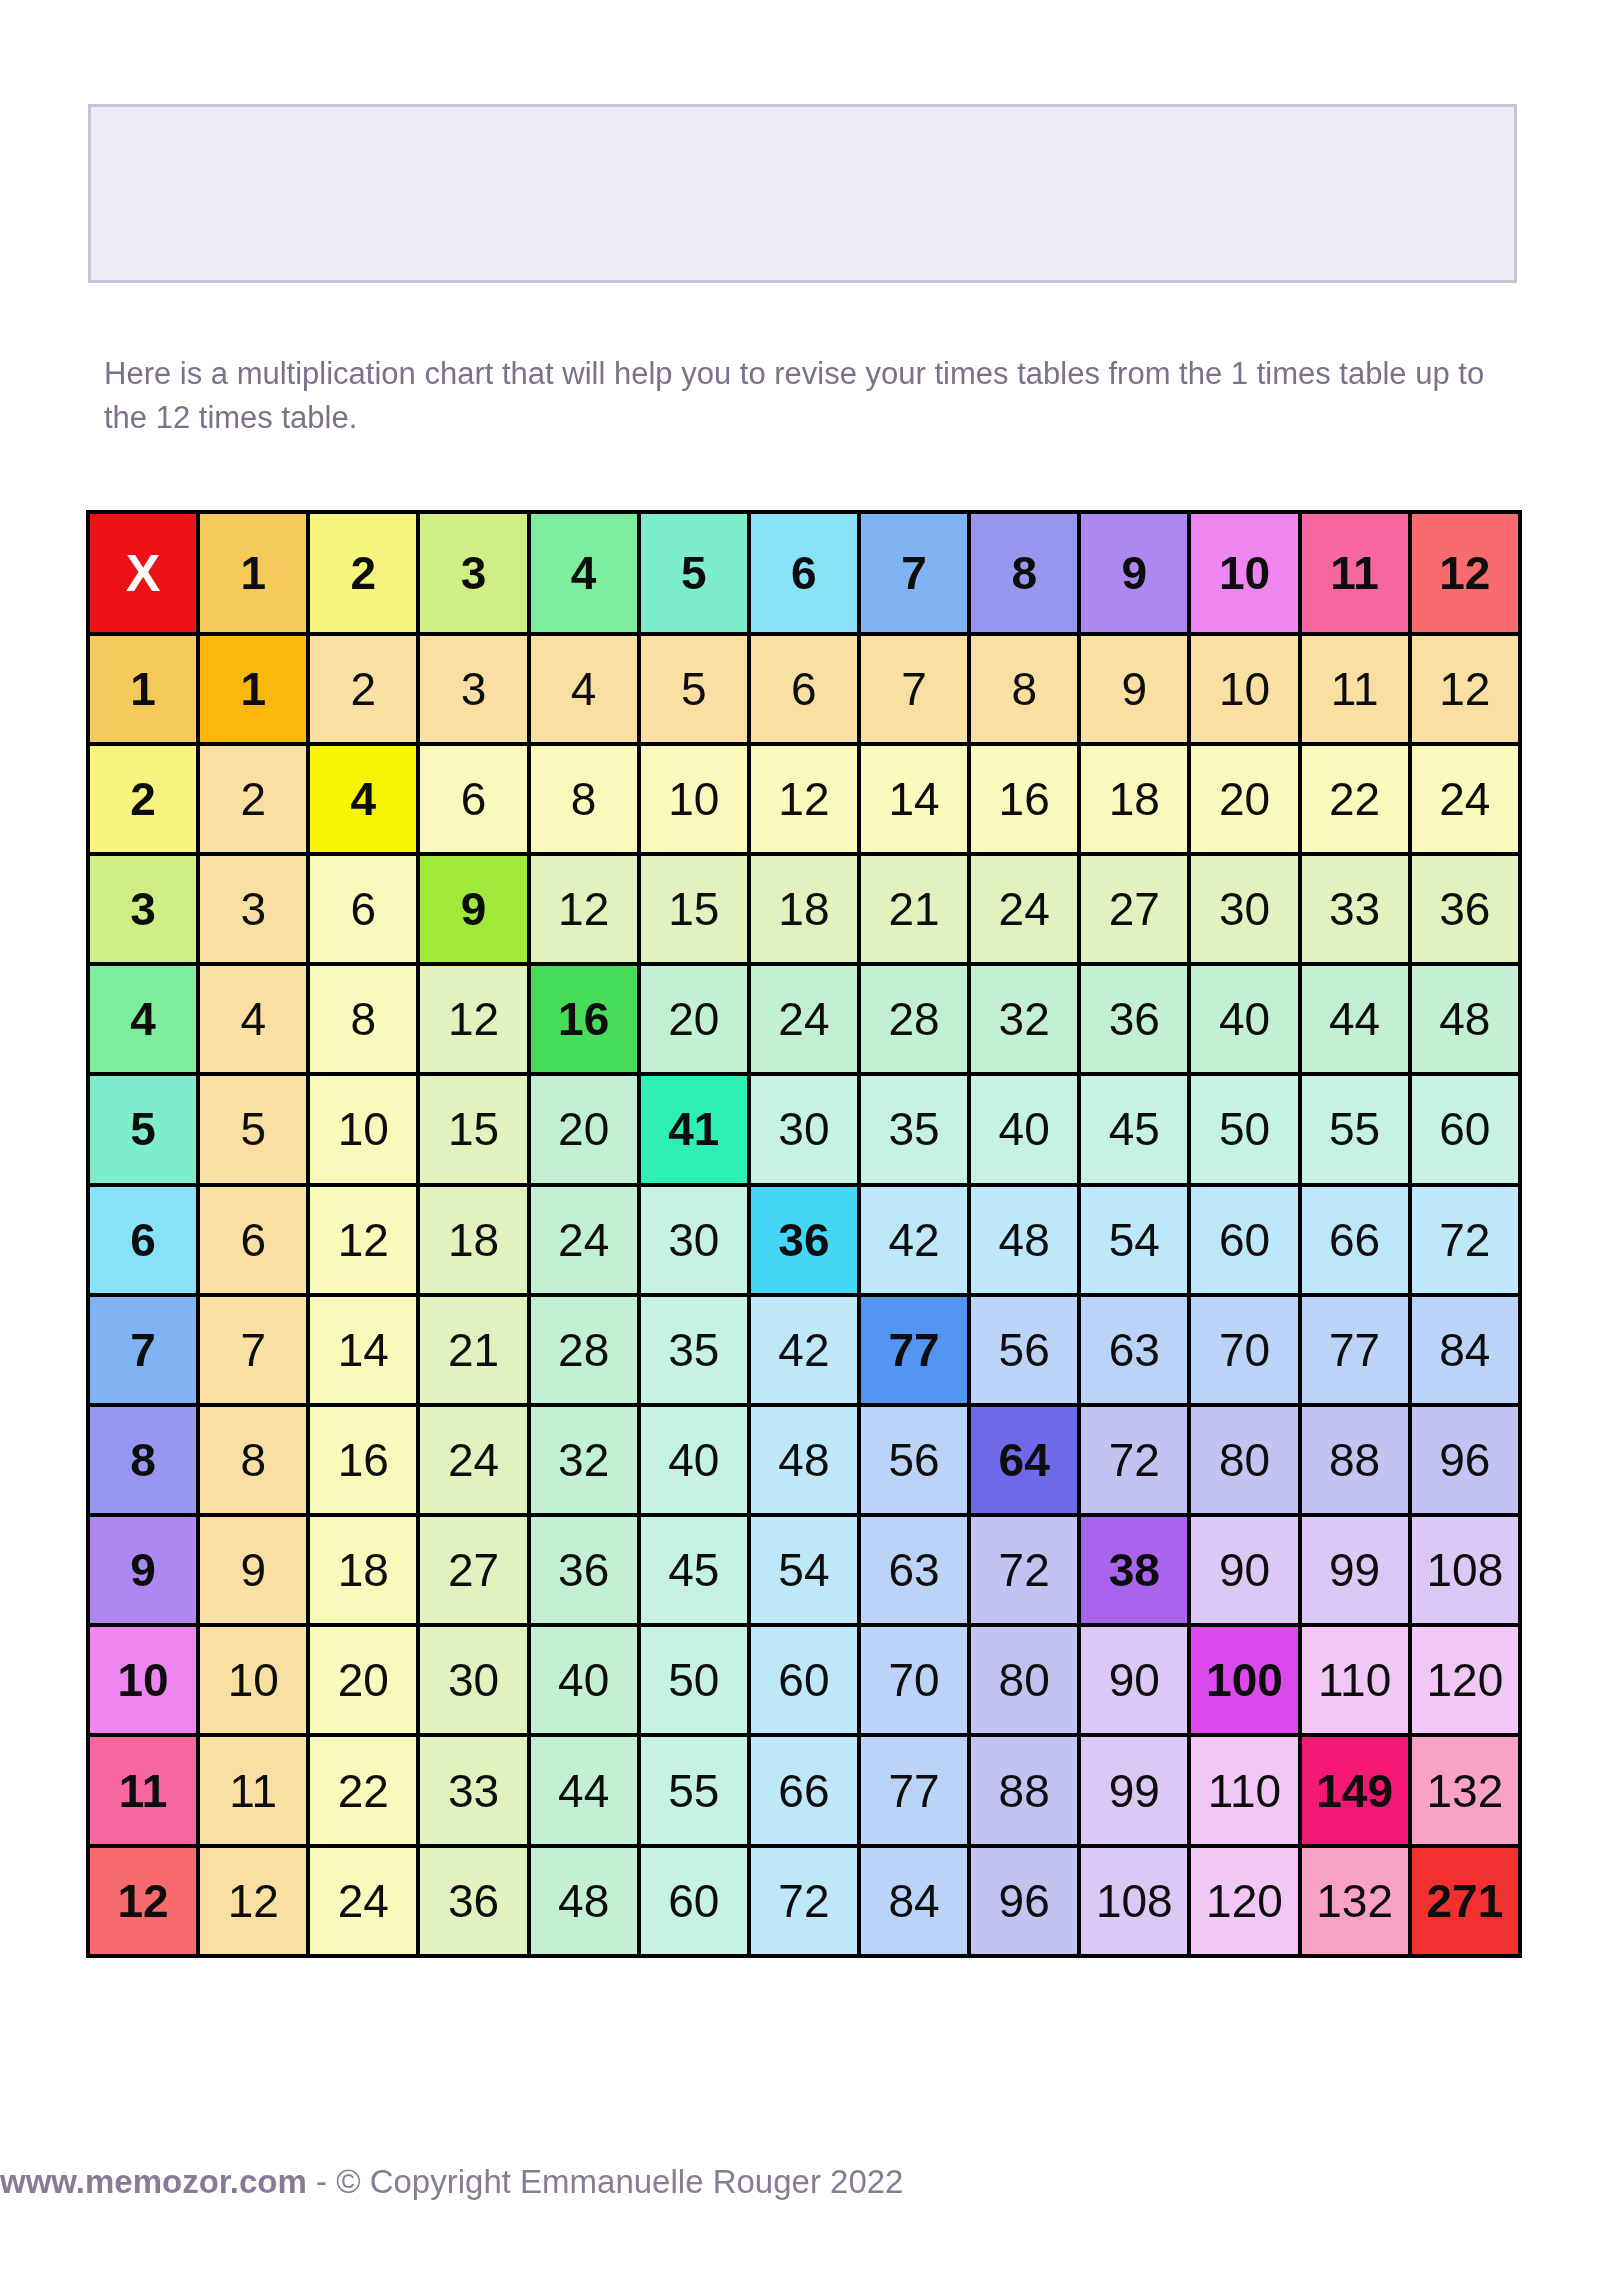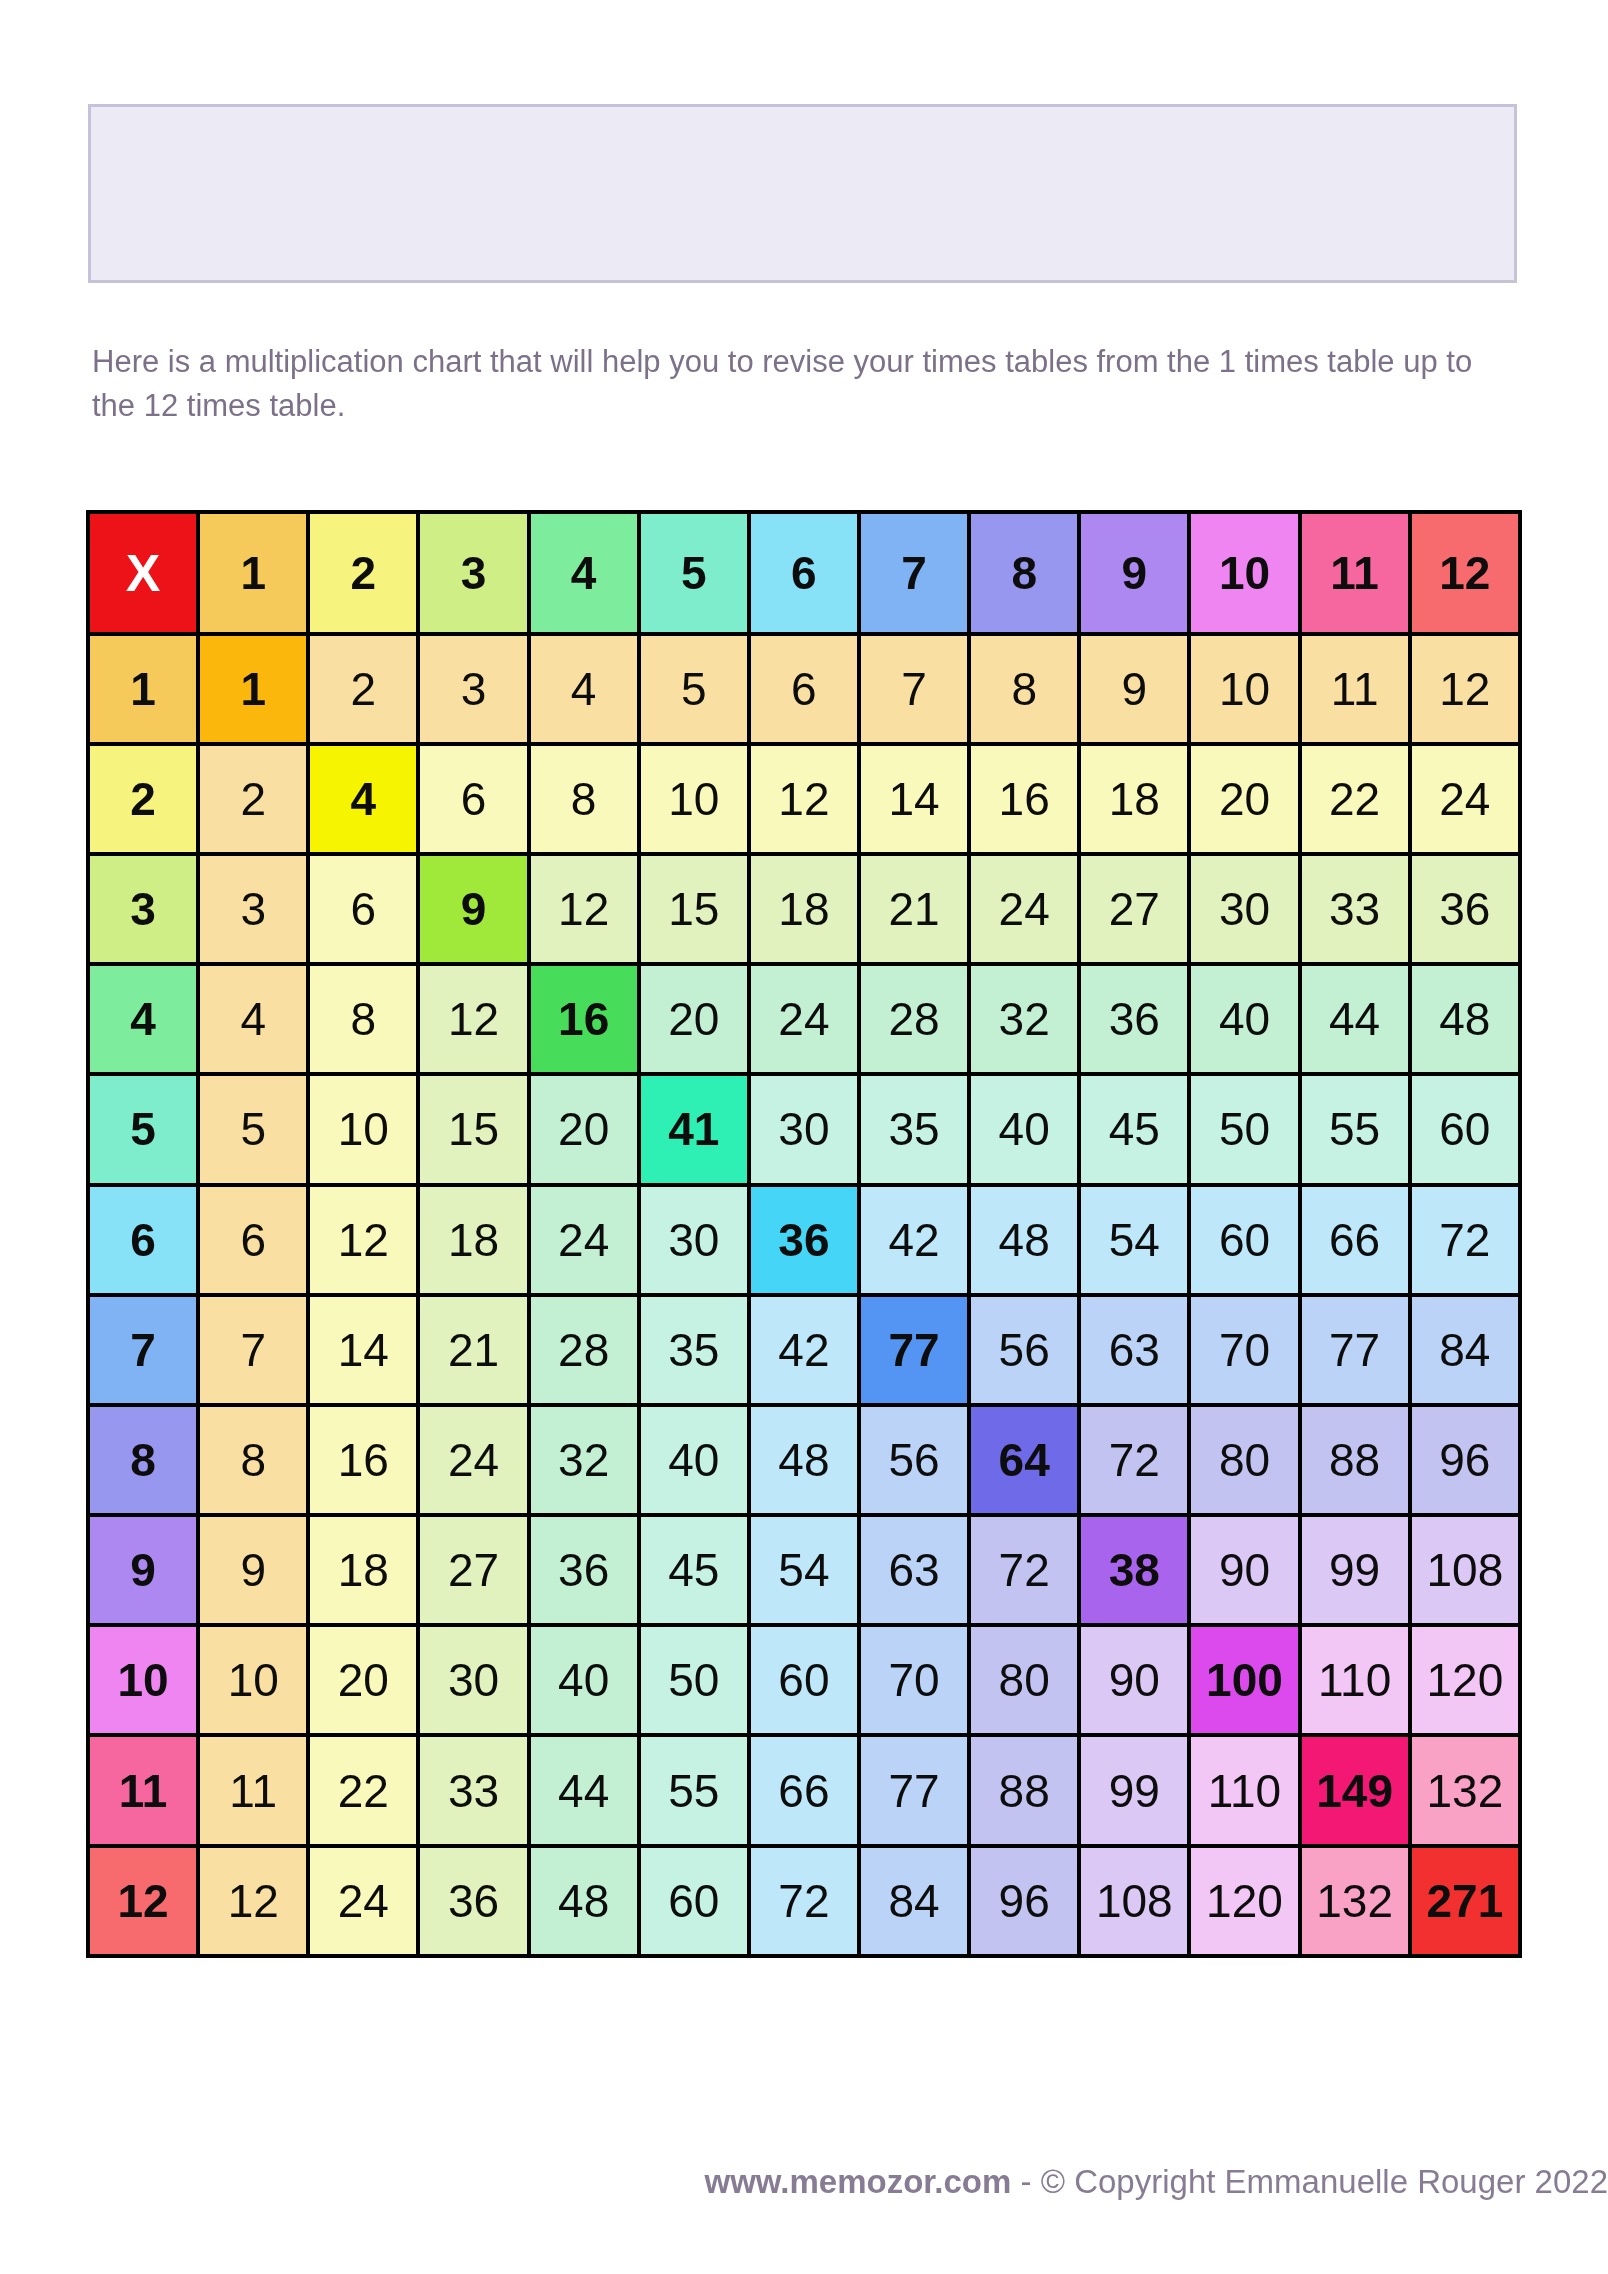--- a/index.html
+++ b/index.html
@@ -28,21 +28,21 @@
   }
   .title-sub {
     font-size: 45px;
     color: #7A6D85;
     margin-left: 14px;
   }
   .intro {
     position: absolute;
     left: 88px; top: 336px;
     width: 1424px;
-    margin: 4px;
+    margin: 16px;
     font-size: 31px;
     line-height: 1.42;
     color: #7C7189;
   }
   table.mult-table {
     position: absolute;
     left: 86px; top: 510px;
     width: 1436px; height: 1448px;
     border-collapse: collapse;
     table-layout: fixed;
@@ -60,21 +60,21 @@
   table.mult-table td.diag { font-weight: bold; }
   table.mult-table td.corner {
     color: #ffffff;
     font-weight: bold;
     font-size: 52px;
   }
   .footer {
     position: absolute;
     left: 0; top: 2163px;
     width: 100%;
-    text-align: right;
+    text-align: left;
     font-size: 33px;
     color: #877C94;
   }
   .footer .site { font-weight: bold; }
 </style>
 </head>
 <body>
 
 <div class="title-box">
   <h1 style="margin:0; font-weight:normal; display:flex; align-items:baseline;">

